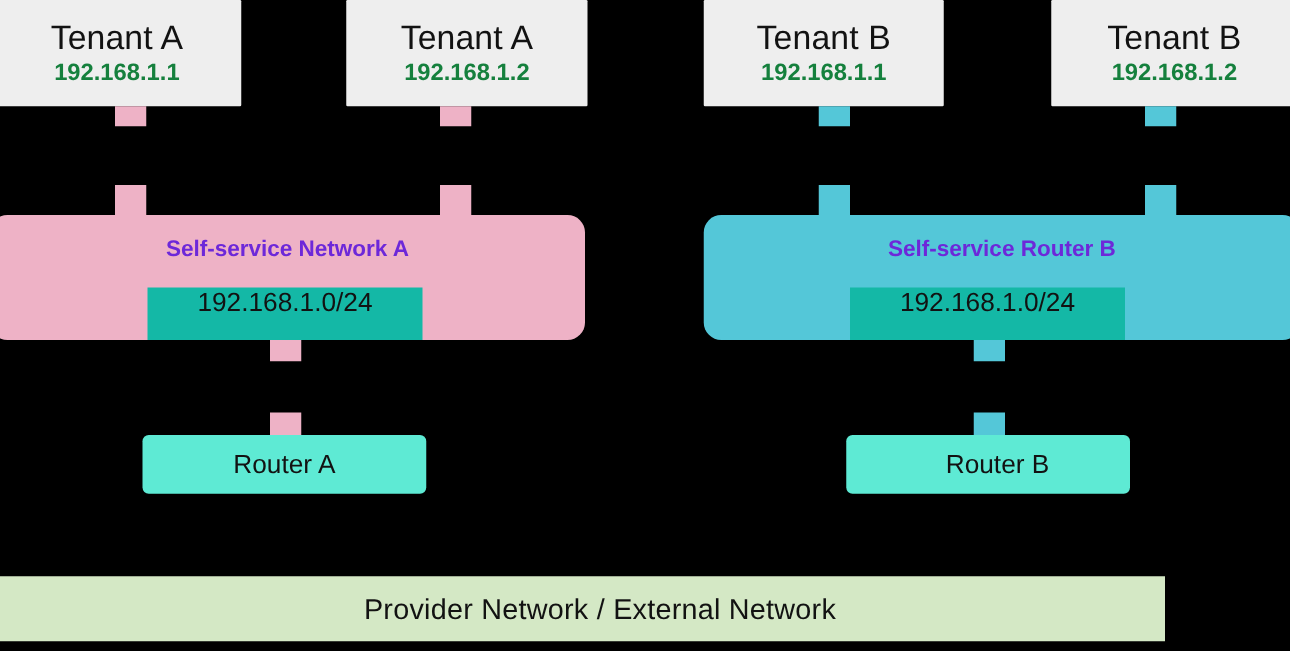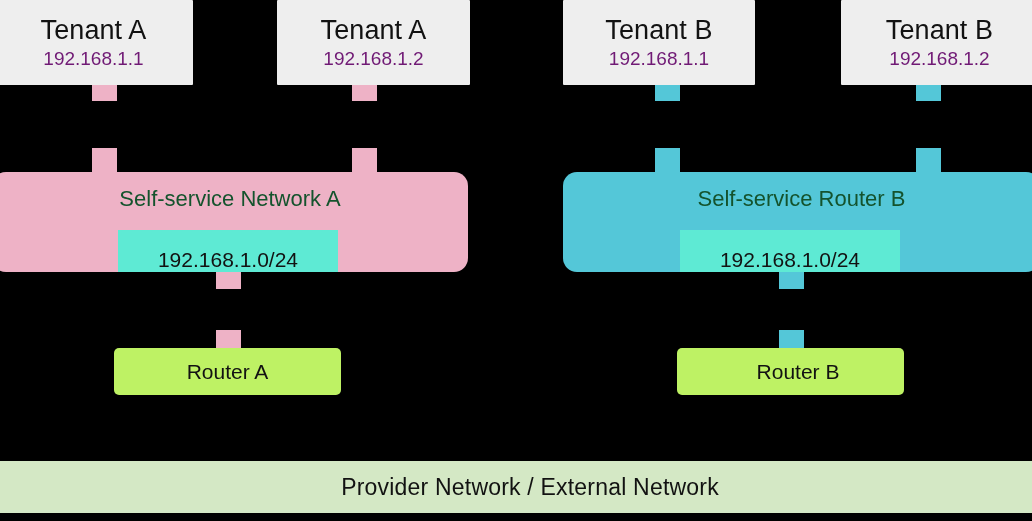--- a/index.html
+++ b/index.html
@@ -40,57 +40,57 @@
     font-size: 27px;
     line-height: 31px;
     font-weight: 400;
     letter-spacing: 0.1px;
     color: #121212;
     text-align: right;
   }
   .tenant-ip {
     font-size: 19px;
     line-height: 23px;
-    font-weight: 400;
-    color: #701a75;
+    font-weight: 700;
+    color: #15803d;
     margin-top: 1px;
   }
 
   
   .network-box {
     border-radius: 14px;
     justify-content: flex-start;
     padding-top: 14px;
   }
   .network-a { background: #eeb2c6; }
   .network-b { background: #54c7d8; }
   .network-title {
-    font-size: 22px;
+    font-size: 18px;
     line-height: 26px;
-    font-weight: 400;
-    color: #14532d;
+    font-weight: 700;
+    color: #6d28d9;
   }
 
   
   .subnet-chip {
     position: absolute;
     box-sizing: border-box;
-    background: #5eead4;
+    background: #14b8a6;
     display: flex;
-    align-items: flex-end;
+    align-items: flex-start;
     justify-content: center;
     color: #121212;
     font-size: 21px;
     line-height: 25px;
     font-weight: 400;
   }
 
   
   .router-box {
-    background: #bef264;
+    background: #5eead4;
     border-radius: 5px;
     justify-content: center;
   }
   .router-label {
     font-size: 21px;
     line-height: 25px;
     font-weight: 400;
     color: #121212;
   }
 
@@ -171,17 +171,17 @@
   <div class="stub stub-pink" style="left:216px; top:330px; width:25px; height:19px;"></div>
   <div class="node router-box" style="left:114px; top:348px; width:227px; height:47px;">
     <div class="router-label">Router A</div>
   </div>
 
   <div class="stub stub-cyan" style="left:779px; top:330px; width:25px; height:19px;"></div>
   <div class="node router-box" style="left:677px; top:348px; width:227px; height:47px;padding-left:15px;">
     <div class="router-label">Router B</div>
   </div>
 
-  <div class="node provider-bar" style="left:0px; top:461px; width:1032px; height:52px;padding-left:28px;">
+  <div class="node provider-bar" style="left:0px; top:461px; width:932px; height:52px;padding-left:28px;">
     <div class="provider-label">Provider Network / External Network</div>
   </div>
 
 </div>
 
 </body></html>

